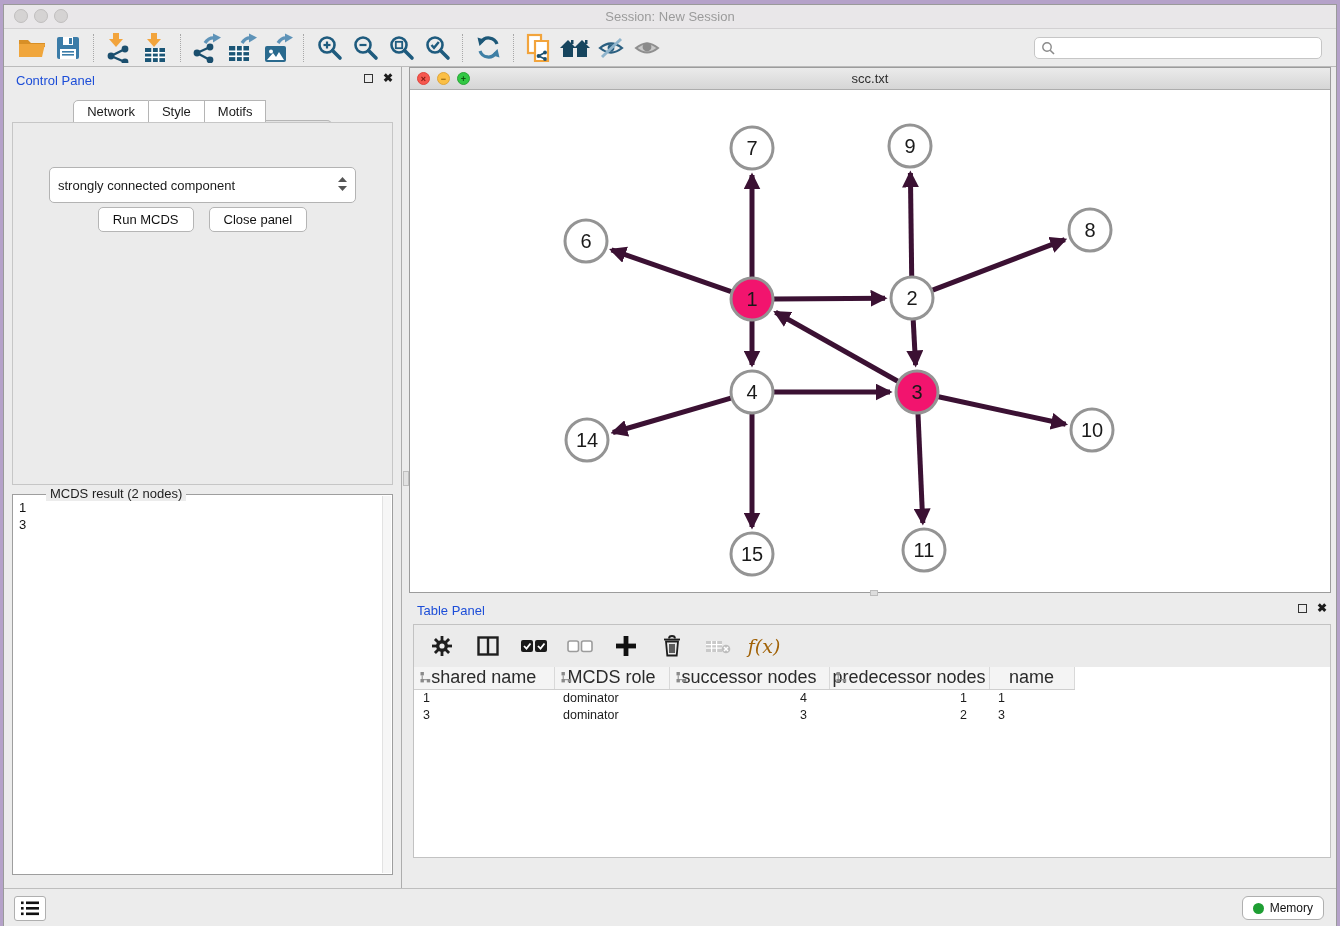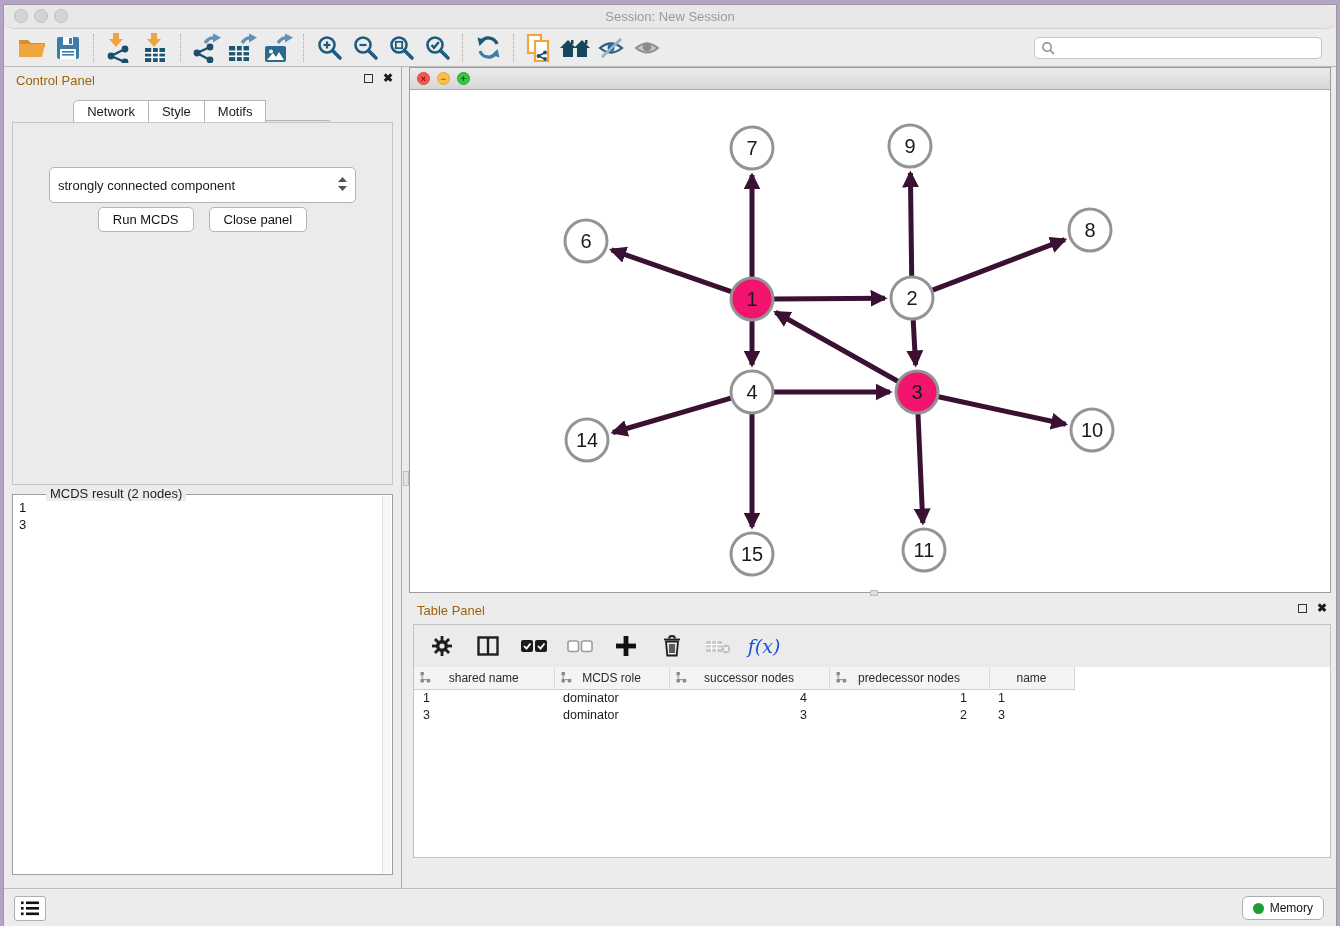--- a/index.html
+++ b/index.html
@@ -1,37 +1,37 @@
 <!DOCTYPE html>
 <html><head>
 <meta charset="utf-8">
 <style>
   * { margin:0; padding:0; box-sizing:border-box; }
   html,body { width:1340px; height:926px; font-family:"Liberation Sans", sans-serif; }
   .desktop { position:relative; width:1340px; height:926px; background:#B5A2C9; overflow:hidden; }
   .app { position:absolute; left:3px; top:4px; width:1334px; height:922px; background:#ECECEC; border:1px solid #9A9A9A; border-bottom:none; }
 
   
-  .titlebar { position:absolute; left:0; top:0; right:0; height:24px; background:#E9E7E9; border-bottom:1px solid #D2D0D2;border-radius:10px; }
+  .titlebar { position:absolute; left:0; top:0; right:0; height:24px; background:#E9E7E9; border-bottom:1px solid #D2D0D2; }
   .tl-group { position:absolute; left:10px; top:4px; display:flex; gap:6px; }
   .tl { width:14px; height:14px; border-radius:50%; background:#D5D3D3; border:1px solid #C0BEBE; }
   .win-title { position:absolute; left:0; right:0; top:4px; text-align:center; font-size:13px; color:#9B9B9B; }
 
   
   .toolbar { position:absolute; left:0; top:24px; right:0; height:38px; background:#ECECEC; border-bottom:1px solid #BBBBBB; display:flex; align-items:center; padding:0 14px 0 10px; }
   .tbi { width:36px; height:32px; display:flex; align-items:center; justify-content:center; }
   .tb-sep { width:1px; height:28px; border-left:1px dotted #A8A8A8; margin:0 7px; }
   .tb-spacer { flex:1; }
   .searchbox { width:288px; height:22px; background:#FFFFFF; border:1px solid #C6C6C6; border-radius:5px; display:flex; align-items:center; padding:0 6px; }
   .searchbox input { border:none; outline:none; flex:1; font-size:12px; background:transparent; }
 
   
   .cp { position:absolute; left:0; top:62px; width:397px; height:822px; background:#ECECEC; }
   .panel-header { position:relative; height:26px; }
-  .panel-title { position:absolute; left:12px; top:6px; font-size:13px; color:#a16207; }
+  .panel-title { position:absolute; left:12px; top:6px; font-size:13px; color:#1d4ed8; }
   .ph-icons { position:absolute; right:8px; top:6px; display:flex; gap:10px; align-items:center; }
   .float-ic { width:9px; height:9px; border:1.5px solid #333; background:transparent; }
   .close-ic { font-size:12px; font-weight:bold; color:#1C1C1C; line-height:10px; }
 
   .seg-tabs { display:flex; justify-content:center; }
   .seg { border:1px solid #B5B5B5; border-left:none; background:#FFFFFF; color:#1A1A1A; font-size:13px; padding:3px 13px; cursor:default; }
   .seg:first-child { border-left:1px solid #B5B5B5; border-radius:5px 0 0 5px; }
   .seg:last-child { border-radius:0 5px 5px 0;margin-top:20px; }
   .seg.active { background:#E3E3E3; color:#A3ADB5; }
 
@@ -62,24 +62,24 @@
   .mini.grn { background:#32C844; border:1px solid #2AA437; color:#0E5A12; }
   .net-title { position:absolute; left:0; right:0; top:3px; text-align:center; font-size:13px; color:#2E2E2E; }
   .canvas { position:absolute; left:0; top:22px; right:0; bottom:0; background:#FFFFFF; }
   .net-grip { position:absolute; left:50%; bottom:-4px; width:8px; height:6px; background:#DDDDDD; border:1px solid #BDBDBD; }
 
   
   .tablepanel { position:absolute; left:0; right:0; top:530px; bottom:0; }
   .tp-inner { position:absolute; left:4px; right:0; top:27px; bottom:30px; border:1px solid #C2C2C2; background:#FFFFFF; }
   .tp-toolbar { position:absolute; left:0; right:0; top:0; height:42px; background:#EBEBEB; display:flex; align-items:center; gap:18px; padding-left:14px; }
   .tp-toolbar .tbi { width:28px; }
-  .fx { font-family:"DejaVu Serif", serif; font-style:italic; font-size:19px; color:#1d4ed8; }
+  .fx { font-family:"DejaVu Serif", serif; font-style:italic; font-size:19px; color:#a16207; }
   .tp-tablewrap { position:absolute; left:0; right:0; top:42px; bottom:0; background:#FFFFFF; overflow:hidden; }
   table.datatable { border-collapse:collapse; table-layout:fixed; }
-  table.datatable th { background:#F4F4F4; border-right:1px solid #D9D9D9; border-bottom:1px solid #CFCFCF; height:22px; font-size:12px; font-weight:normal; color:#2B2B2B; position:relative; }
+  table.datatable th { background:#F4F4F4; border-right:1px solid #D9D9D9; border-bottom:1px solid #CFCFCF; height:22px; font-size:18px; font-weight:normal; color:#2B2B2B; position:relative; }
   table.datatable th .hicon { position:absolute; left:6px; top:5px; }
   table.datatable td { height:17px; font-size:12.5px; color:#1C1C1C; white-space:nowrap; }
   td.al { text-align:left; padding-left:9px; }
   td.ar { text-align:right; padding-right:22px; }
   .tp-tabs { position:absolute; left:0; right:0; bottom:2px; }
 
   
   .statusbar { position:absolute; left:0; right:0; bottom:0; height:38px; background:#ECECEC; border-top:1px solid #BEBEBE; }
   .list-btn { position:absolute; left:10px; top:7px; width:32px; height:25px; background:#FFFFFF; border:1px solid #AFAFAF; border-radius:3px; display:flex; align-items:center; justify-content:center; }
   .mem-btn { position:absolute; right:12px; top:7px; height:24px; background:#FFFFFF; border:1px solid #AFAFAF; border-radius:6px; display:flex; align-items:center; gap:6px; padding:0 10px; font-size:12px; color:#111; }
@@ -294,20 +294,21 @@
     </div>
 
     <div class="right">
       <div class="netwin">
         <div class="netbar">
           <div class="lights">
             <div class="mini red">×</div>
             <div class="mini yel">−</div>
             <div class="mini grn">+</div>
           </div>
+          <div class="net-title">scc.txt</div>
         </div>
         <div class="canvas">
           <svg id="graph-svg" width="922" height="504" viewBox="0 0 922 504">
               <defs>
                 <marker id="arr" viewBox="0 0 10 10" refX="8.5" refY="5" markerWidth="3.4" markerHeight="3.4" orient="auto">
                   <path d="M0,0 L10,5 L0,10 z" fill="#3B1133"></path>
                 </marker>
               </defs>
               <line x1="342.0" y1="187.0" x2="342.0" y2="85.0" stroke="#3B1133" stroke-width="5" marker-end="url(#arr)"></line>
               <line x1="321.2" y1="201.7" x2="201.5" y2="159.9" stroke="#3B1133" stroke-width="5" marker-end="url(#arr)"></line>

